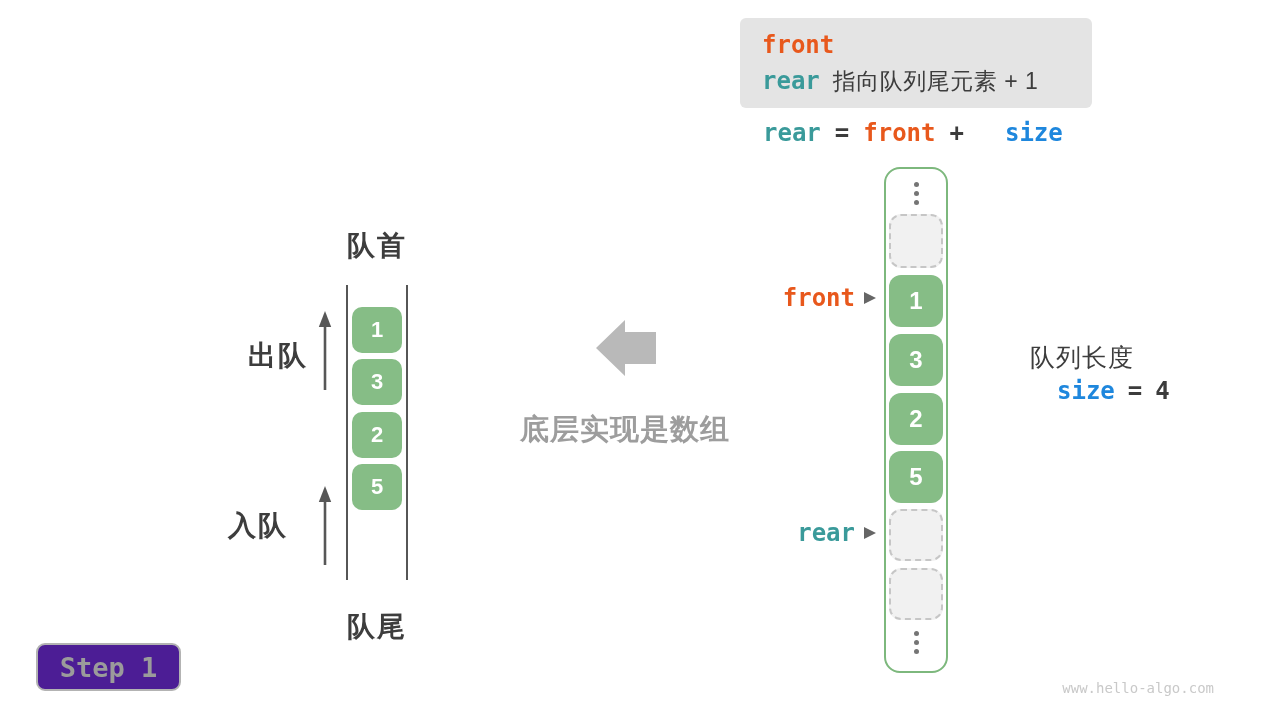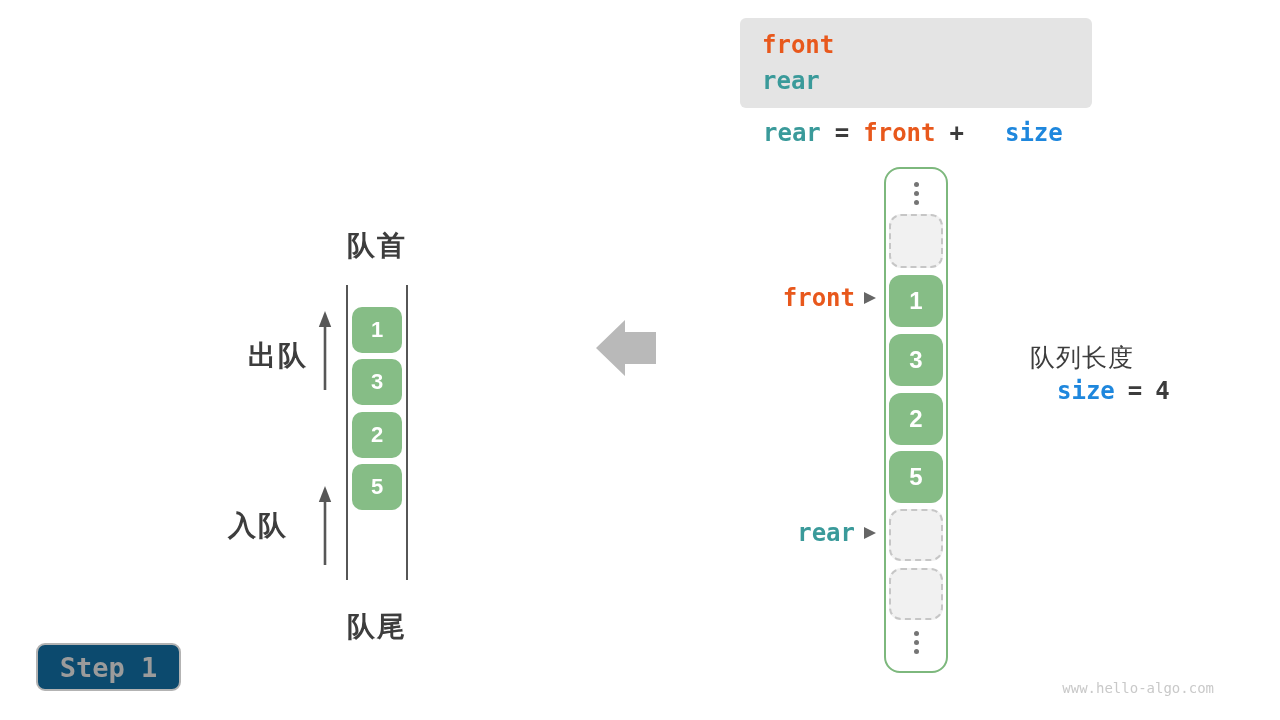--- a/index.html
+++ b/index.html
@@ -65,38 +65,39 @@
   .q-c0 { top: 307px; } .q-c1 { top: 359px; } .q-c2 { top: 412px; } .q-c3 { top: 464px; }
   .up-arrow { left: 314px; width: 22px; height: 82px; }
   .up-arrow.deq { top: 310px; } .up-arrow.enq { top: 485px; }
 
   
   .block-arrow { left: 596px; top: 317px; width: 60px; height: 62px; }
   .caption { left: 495px; top: 410px; width: 260px; text-align: center;
              font-size: 29px; font-weight: bold; color: #9d9d9d; line-height: 38px; letter-spacing: 1px; }
 
   
-  .step-badge { left: 36px; top: 643px; width: 145px; height: 48px; background: #0c4a6e;
+  .step-badge { left: 36px; top: 643px; width: 145px; height: 48px; background: #4c1d95;
                 border: 2px solid #b3b3b3; border-radius: 9px;
                 display: flex; align-items: center; justify-content: center;
                 font-size: 27px; color: #9b9b9b; }
 
   
   .watermark { right: 66px; top: 680px; font-family: "DejaVu Sans Mono", monospace;
                font-size: 14px; color: #c9c9c9; }
 </style>
 </head>
 <body>
 
 <div class="abs legend">
   <div class="legend-row">
     <span class="code orange">front</span>
   </div>
   <div class="legend-row">
     <span class="code teal">rear</span>
+    <span class="desc cjk">指向队列尾元素 + 1</span>
   </div>
 </div>
 
 <div class="abs equation">
   <span class="code teal">rear</span>
   <span class="code dark">=</span>
   <span class="code orange">front</span>
   <span class="code dark">+</span>
   <span class="code blue">size</span>
 </div>
@@ -153,17 +154,18 @@
 <svg class="abs up-arrow enq" viewBox="0 0 22 82">
   <line x1="11" y1="80" x2="11" y2="14" stroke="#575757" stroke-width="2.6"></line>
   <polygon points="11,1 4.8,17 17.2,17" fill="#575757"></polygon>
 </svg>
 <div class="abs q-label q-tail">队尾</div>
 
 <svg class="abs block-arrow" viewBox="0 0 60 62">
   <polygon points="0,31 29,3 29,15 60,15 60,47 29,47 29,59" fill="#b9b9b9"></polygon>
 </svg>
 <div class="abs caption">
+  <div>底层实现是数组</div>
 </div>
 
 <div class="abs step-badge code">Step 1</div>
 
 <div class="abs watermark">www.hello-algo.com</div>
 
 </body></html>

